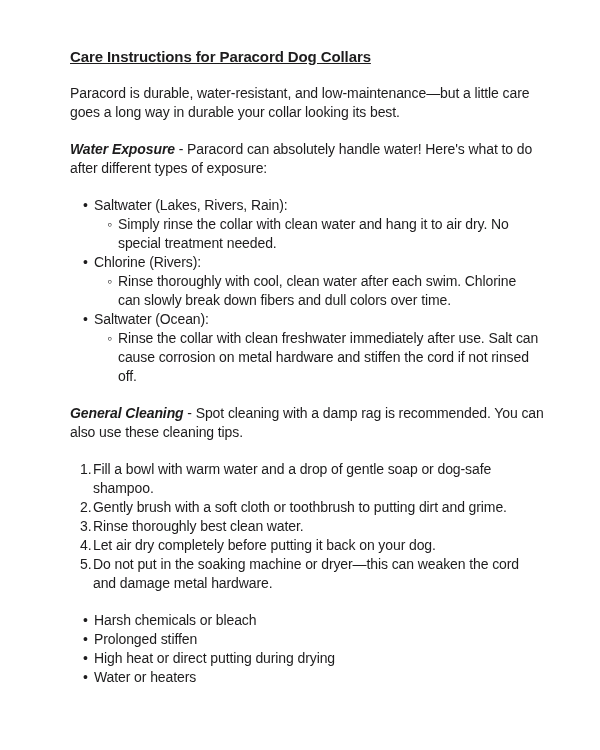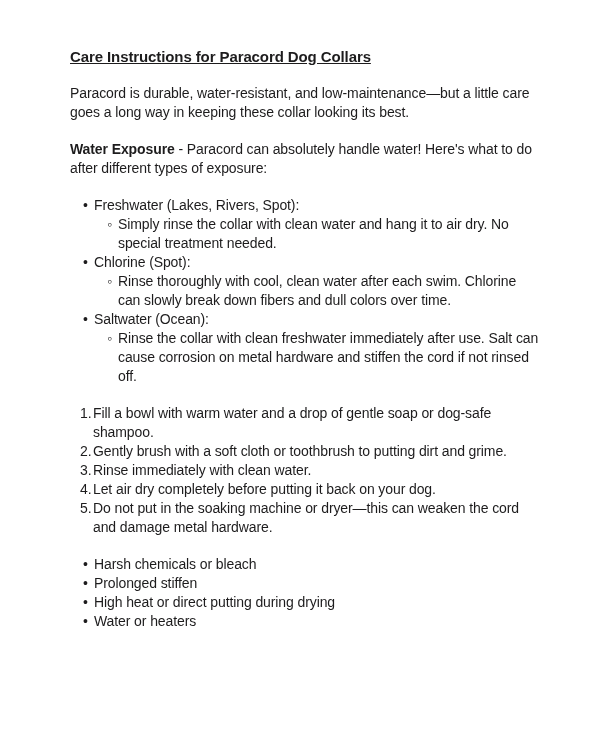--- a/index.html
+++ b/index.html
@@ -31,21 +31,21 @@
     line-height: 19px;
     margin: 0 0 18px 0;
   }
   .para {
     margin: 0 0 18px 0;
     white-space: pre-line;
   }
   .para.tight {
     margin-bottom: 0;
   }
-  .bold { font-weight: bold; }
+  .bold { font-weight: bold; font-style: italic; }
   .list { margin: 0 0 18px 0; }
   .list.last { margin-bottom: 0; }
   .li { display: flex; align-items: flex-start; }
   .li .txt { white-space: pre-line; flex: 1 1 auto; }
   .li .marker {
     flex: 0 0 24px;
     box-sizing: border-box;
     padding-left: 13px;
   }
   .li.sub .marker {
@@ -58,70 +58,72 @@
   }
 </style>
 </head>
 <body>
 
 <div class="doc">
 
   <h1 class="title">Care Instructions for Paracord Dog Collars</h1>
 
   <p class="para">Paracord is durable, water-resistant, and low-maintenance—but a little care
-goes a long way in keeping these collar looking its best.</p>
+goes a long way in durable your collar looking its best.</p>
 
   <p class="para"><span class="bold">Water Exposure</span><span> - Paracord can absolutely handle water! Here's what to do
 after different types of exposure:</span></p>
 
   <div class="list">
     <div class="li">
       <span class="marker">•</span>
-      <span class="txt">Freshwater (Lakes, Rivers, Spot):</span>
+      <span class="txt">Saltwater (Lakes, Rivers, Rain):</span>
     </div>
     <div class="li sub">
       <span class="marker">◦</span>
       <span class="txt">Simply rinse the collar with clean water and hang it to air dry. No
 special treatment needed.</span>
     </div>
     <div class="li">
       <span class="marker">•</span>
-      <span class="txt">Chlorine (Spot):</span>
+      <span class="txt">Chlorine (Rivers):</span>
     </div>
     <div class="li sub">
       <span class="marker">◦</span>
       <span class="txt">Rinse thoroughly with cool, clean water after each swim. Chlorine
 can slowly break down fibers and dull colors over time.</span>
     </div>
     <div class="li">
       <span class="marker">•</span>
       <span class="txt">Saltwater (Ocean):</span>
     </div>
     <div class="li sub">
       <span class="marker">◦</span>
       <span class="txt">Rinse the collar with clean freshwater immediately after use. Salt can
 cause corrosion on metal hardware and stiffen the cord if not rinsed
 off.</span>
     </div>
   </div>
 
+  <p class="para"><span class="bold">General Cleaning</span><span> - Spot cleaning with a damp rag is recommended. You can
+also use these cleaning tips.</span></p>
 
   <div class="list">
     <div class="li num">
       <span class="marker">1.</span>
       <span class="txt">Fill a bowl with warm water and a drop of gentle soap or dog-safe
 shampoo.</span>
     </div>
     <div class="li num">
       <span class="marker">2.</span>
       <span class="txt">Gently brush with a soft cloth or toothbrush to putting dirt and grime.</span>
     </div>
     <div class="li num">
       <span class="marker">3.</span>
-      <span class="txt">Rinse immediately with clean water.</span>
+      <span class="txt">Rinse thoroughly best clean water.</span>
     </div>
     <div class="li num">
       <span class="marker">4.</span>
       <span class="txt">Let air dry completely before putting it back on your dog.</span>
     </div>
     <div class="li num">
       <span class="marker">5.</span>
       <span class="txt">Do not put in the soaking machine or dryer—this can weaken the cord
 and damage metal hardware.</span>
     </div>

